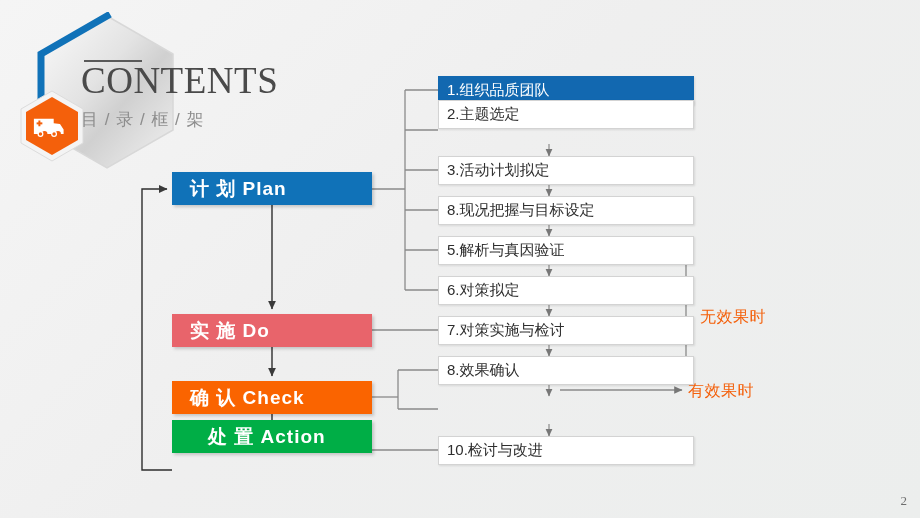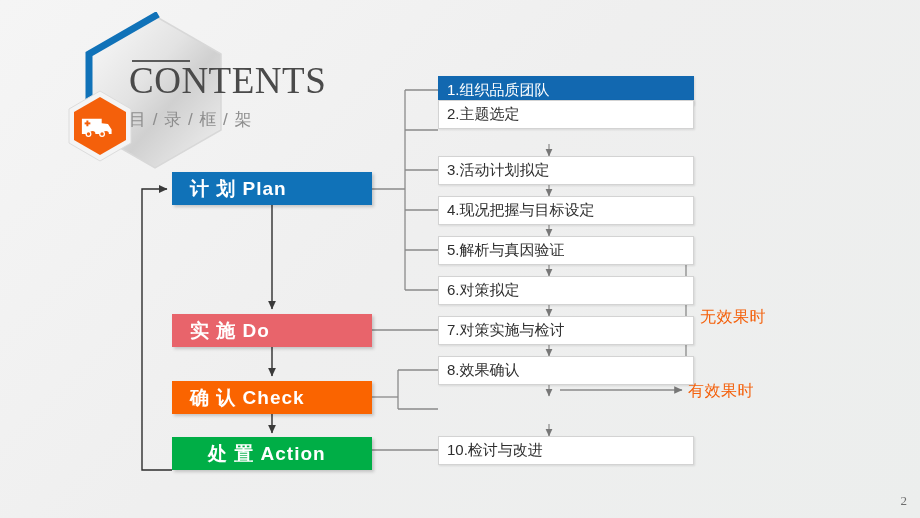--- a/index.html
+++ b/index.html
@@ -8,21 +8,21 @@
     overflow: hidden;
     font-family: "Liberation Sans", sans-serif;
   }
   #slide {
     position: relative;
     width: 920px; height: 518px;
     background: linear-gradient(135deg, #f5f5f5 0%, #efefef 45%, #eceeed 100%);
   }
 
   
-  #logo-area { position: absolute; left: 0; top: 0; width: 420px; height: 175px; margin-left: 48px; }
+  #logo-area { position: absolute; left: 0; top: 0; width: 420px; height: 175px; }
 
   .hex-big {
     position: absolute; left: 36px; top: 12px;
     width: 142px; height: 160px;
   }
   .hex-big svg { display:block; }
 
   .hex-badge {
     position: absolute; left: 19px; top: 90px;
     width: 66px; height: 72px;
@@ -58,21 +58,21 @@
     font-size: 19px;
     font-weight: bold;
     padding-left: 18px;
     letter-spacing: 1px;
     box-shadow: 2px 2px 3px rgba(0,0,0,0.18);
     white-space: nowrap;
   }
   #pdca-plan   { left: 172px; top: 172px; background: #1072B8; }
   #pdca-do     { left: 172px; top: 314px; background: #E8646B; }
   #pdca-check  { left: 172px; top: 381px; background: #FA6400; }
-  #pdca-action { left: 172px; top: 437px; background: #00AE46; padding-left: 36px; }
+  #pdca-action { left: 172px; top: 420px; background: #00AE46; padding-left: 36px; }
 
   
   .step {
     position: absolute;
     left: 438px;
     width: 256px; height: 29px;
     background: #ffffff;
     border: 1px solid #d3d3d3;
     display: flex; align-items: center;
     padding-left: 8px;
@@ -221,21 +221,21 @@
   </svg>
 
   <div class="pdca" id="pdca-plan">计  划 Plan</div>
   <div class="pdca" id="pdca-do">实  施 Do</div>
   <div class="pdca" id="pdca-check">确  认 Check</div>
   <div class="pdca" id="pdca-action">处  置 Action</div>
 
   <div class="step active" style="top:76px">1.组织品质团队</div>
   <div class="step" style="top:100px">2.主题选定</div>
   <div class="step" style="top:156px">3.活动计划拟定</div>
-  <div class="step" style="top:196px">4.现况把握与目标设定</div>
+  <div class="step" style="top:196px">8.现况把握与目标设定</div>
   <div class="step" style="top:236px">5.解析与真因验证</div>
   <div class="step" style="top:276px">6.对策拟定</div>
   <div class="step" style="top:316px">7.对策实施与检讨</div>
   <div class="step" style="top:356px">8.效果确认</div>
   <div class="step" style="top:436px">10.检讨与改进</div>
 
   <div class="loop-label" id="label-invalid">无效果时</div>
   <div class="loop-label" id="label-valid">有效果时</div>
 
   <div id="page-num">2</div>

